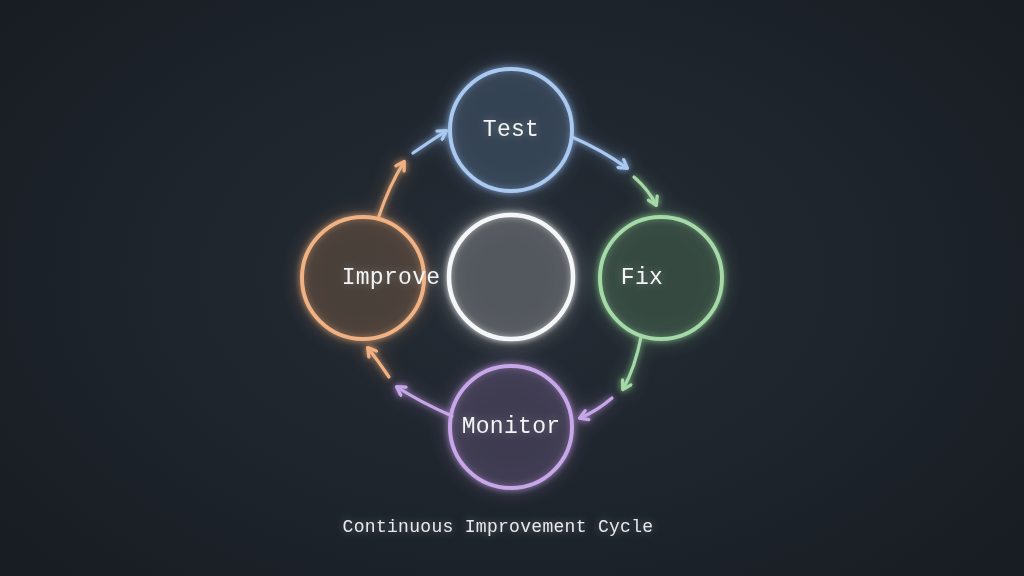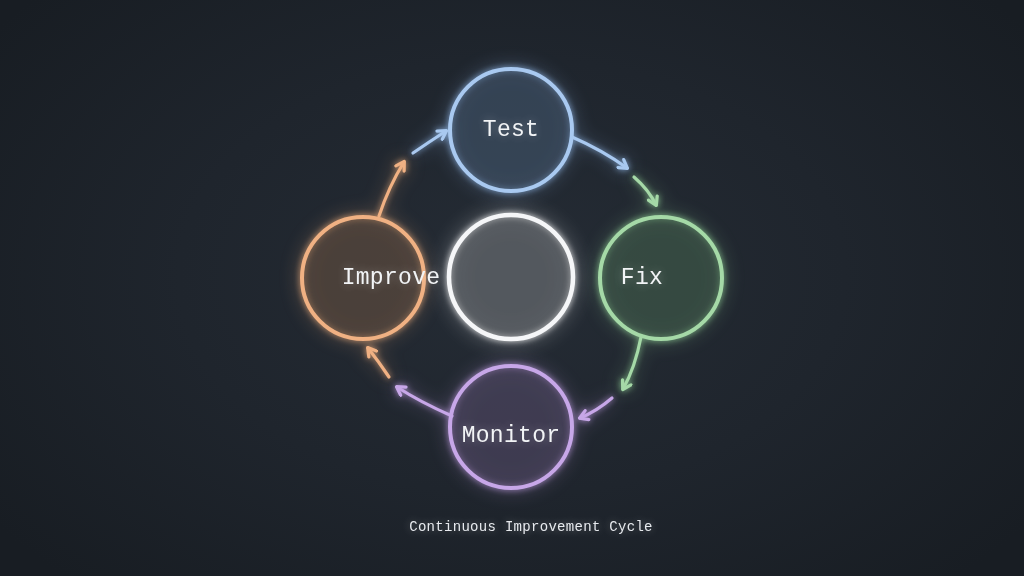--- a/index.html
+++ b/index.html
@@ -28,30 +28,30 @@
     font-weight: 400;
     letter-spacing: 0.3px;
     text-align: center;
     line-height: 1.25;
     text-shadow: 0 0 10px rgba(255,255,255,0.30);
     white-space: nowrap;
   }
   .label-test    { left: 511px; top: 130px; }
   .label-improve { left: 363px; top: 278px; margin-left: 28px; }
   .label-fix     { left: 642px; top: 278px; }
-  .label-monitor { left: 511px; top: 436px; text-align: center; }
+  .label-monitor { left: 511px; top: 427px; text-align: center; }
   .label-live    { left: 511px; top: 277px; width: 84px; white-space: normal; }
 
   .caption {
     position: absolute;
-    left: 531px;
+    left: 498px;
     top: 527px;
     transform: translate(-50%, -50%);
     color: #e7eaee;
-    font-size: 14px;
+    font-size: 18px;
     font-weight: 400;
     letter-spacing: 0.3px;
     text-shadow: 0 0 9px rgba(255,255,255,0.35);
     white-space: nowrap;
   }
 </style>
 </head>
 <body>
 
 <div class="stage">

